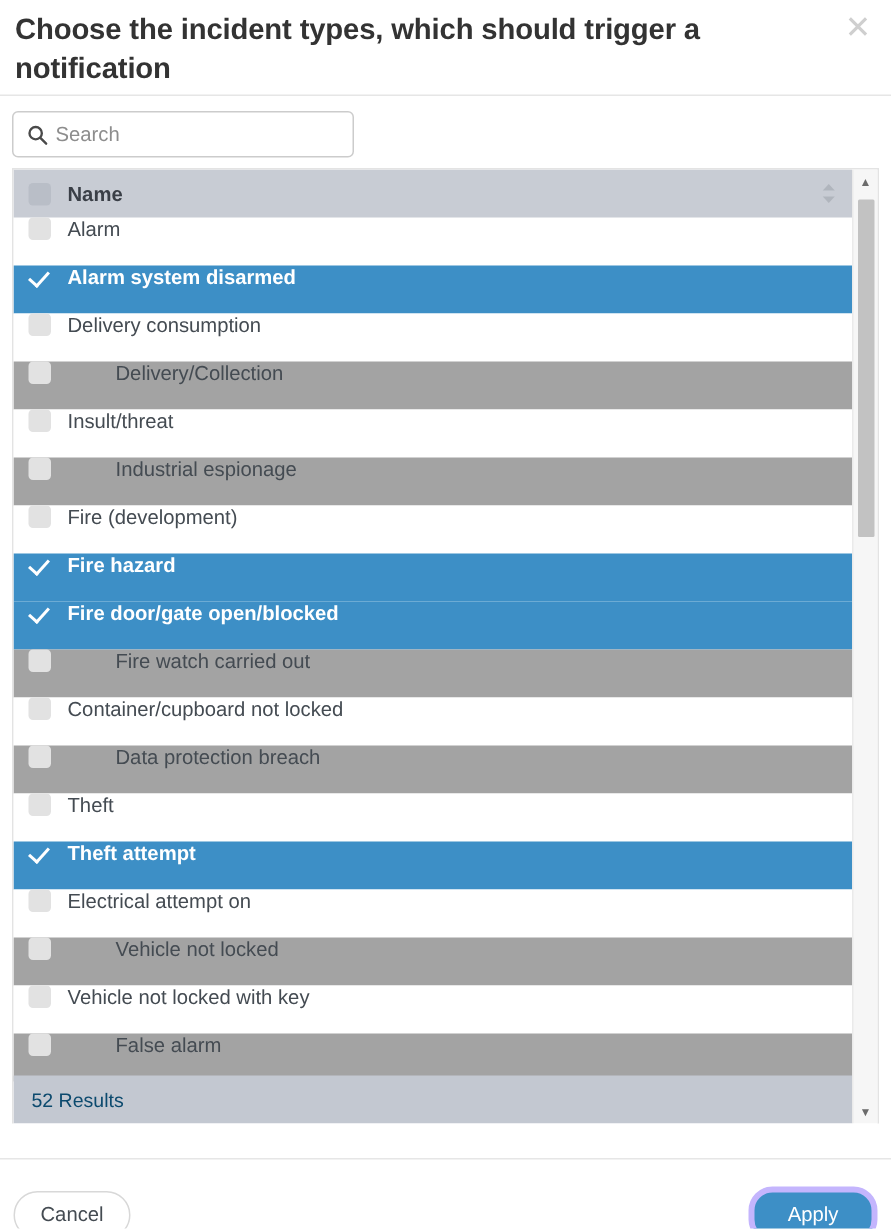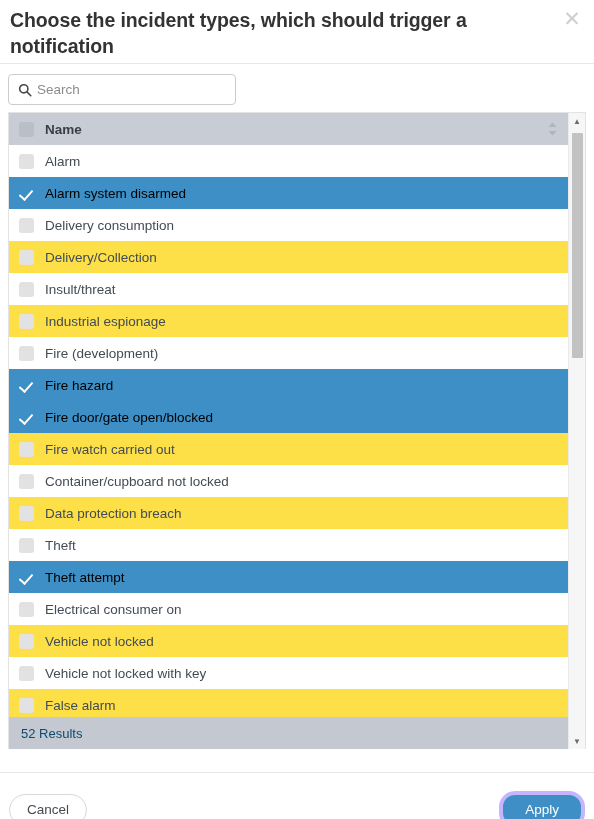--- a/index.html
+++ b/index.html
@@ -101,35 +101,35 @@
   }
   .sort-icon {
     position: absolute;
     right: 10px; top: 50%;
     transform: translateY(-50%);
     width: 11px; height: 14px;
     color: #b0b5bd;
   }
   .rows { }
   .row {
-    display: flex; align-items: center;
+    display: flex; 
     height: 32px;
     padding-left: 10px;
     cursor: pointer;
     background: #ffffff;
   }
-  .row.alt { background: #fde047; }
+  .row.alt { background: #a3a3a3; gap: 32px; }
   .row.selected { background: #3d8fc6; }
   .row-label {
     font-size: 13.5px;
     color: #444b52;
     margin-left: 11px;
     white-space: nowrap;
   }
-  .row.selected .row-label { color: #000000; font-weight: normal; }
+  .row.selected .row-label { color: #ffffff; font-weight: bold; }
 
   
   .cb {
     width: 15px; height: 15px;
     border-radius: 3px;
     background: #e2e2e2;
     flex: 0 0 auto;
     position: relative;
   }
   .list-header .cb { background: #b9bec7; }
@@ -306,21 +306,21 @@
           <div class="row">
             <span class="cb"></span>
             <span class="row-label">Theft</span>
           </div>
           <div class="row selected">
             <span class="cb"></span>
             <span class="row-label">Theft attempt</span>
           </div>
           <div class="row">
             <span class="cb"></span>
-            <span class="row-label">Electrical consumer on</span>
+            <span class="row-label">Electrical attempt on</span>
           </div>
           <div class="row alt">
             <span class="cb"></span>
             <span class="row-label">Vehicle not locked</span>
           </div>
           <div class="row">
             <span class="cb"></span>
             <span class="row-label">Vehicle not locked with key</span>
           </div>
           <div class="row alt">

